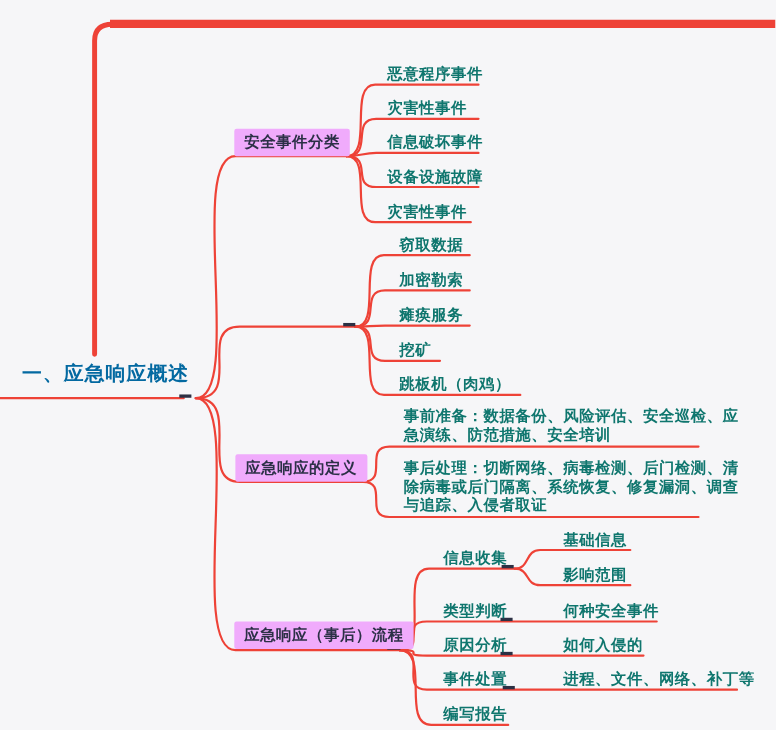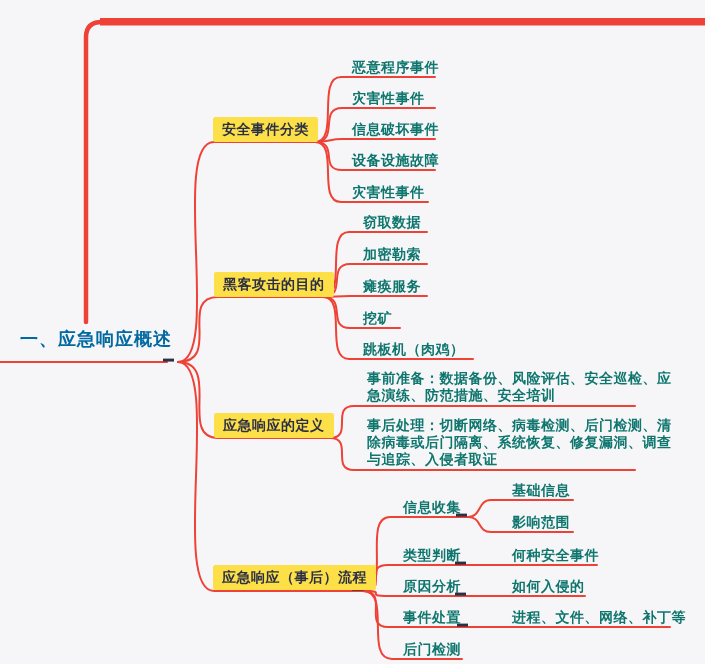--- a/index.html
+++ b/index.html
@@ -11,21 +11,21 @@
   }
   .stage{position:relative;width:705px;height:664px;}
   .stage svg{position:absolute;left:0;top:0;}
   .root-topic{
     position:absolute;left:20px;top:328px;
     font-size:18px;line-height:22px;font-weight:700;
     color:#0369a1;letter-spacing:1px;white-space:nowrap;
   }
   .branch-box{
     position:absolute;
-    background:#fde047;
+    background:#f0abfc;
     color:#2c3047;
     font-size:14px;line-height:17px;font-weight:700;
     letter-spacing:0.5px;
     padding:4px 9px;
     border-radius:2px;
     white-space:nowrap;
   }
   .leaf{
     position:absolute;
     color:#0f766e;
@@ -101,21 +101,20 @@
       <rect x="456" y="513.6" width="11" height="3"></rect>
       <rect x="455" y="561.6" width="11" height="3"></rect>
       <rect x="455" y="592.6" width="11" height="3"></rect>
       <rect x="457" y="623.6" width="11" height="3"></rect>
     </g>
   </svg>
 
   <div class="root-topic">一、应急响应概述</div>
 
   <div class="branch-box" style="left:213px;top:117px">安全事件分类</div>
-  <div class="branch-box" style="left:214px;top:272px">黑客攻击的目的</div>
   <div class="branch-box" style="left:213px;top:565px">应急响应（事后）流程</div>
   <div class="branch-box" style="left:214px;top:413px">应急响应的定义</div>
 
   <div class="leaf" style="left:352px;top:59px">恶意程序事件</div>
   <div class="leaf" style="left:352px;top:90px">灾害性事件</div>
   <div class="leaf" style="left:352px;top:121px">信息破坏事件</div>
   <div class="leaf" style="left:352px;top:152px">设备设施故障</div>
   <div class="leaf" style="left:352px;top:184px">灾害性事件</div>
 
   <div class="leaf" style="left:363px;top:214px">窃取数据</div>
@@ -127,21 +126,21 @@
   <div class="leaf multiline" style="left:367px;top:370px">事前准备：数据备份、风险评估、安全巡检、应
 急演练、防范措施、安全培训</div>
   <div class="leaf multiline" style="left:367px;top:417px">事后处理：切断网络、病毒检测、后门检测、清
 除病毒或后门隔离、系统恢复、修复漏洞、调查
 与追踪、入侵者取证</div>
 
   <div class="leaf" style="left:403px;top:499px">信息收集</div>
   <div class="leaf" style="left:403px;top:547px">类型判断</div>
   <div class="leaf" style="left:403px;top:578px">原因分析</div>
   <div class="leaf" style="left:403px;top:609px">事件处置</div>
-  <div class="leaf" style="left:403px;top:641px">后门检测</div>
+  <div class="leaf" style="left:403px;top:641px">编写报告</div>
 
   <div class="leaf" style="left:512px;top:482px">基础信息</div>
   <div class="leaf" style="left:512px;top:514px">影响范围</div>
   <div class="leaf" style="left:512px;top:547px">何种安全事件</div>
   <div class="leaf" style="left:512px;top:578px">如何入侵的</div>
   <div class="leaf" style="left:512px;top:609px">进程、文件、网络、补丁等</div>
 
 </div>
 
 </body></html>

